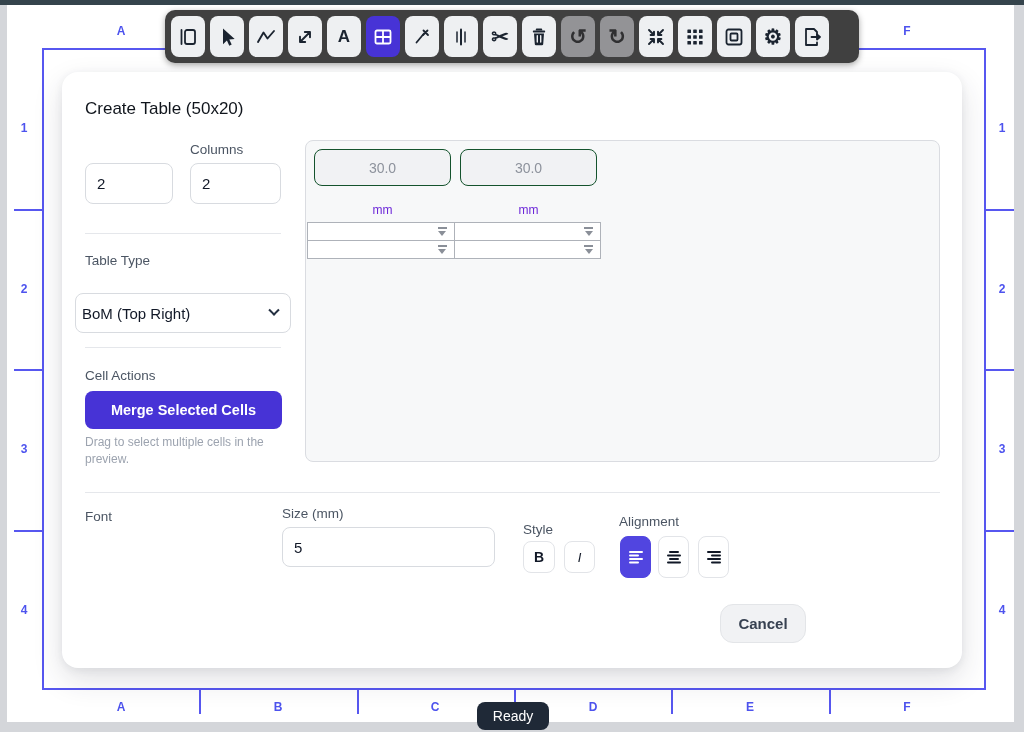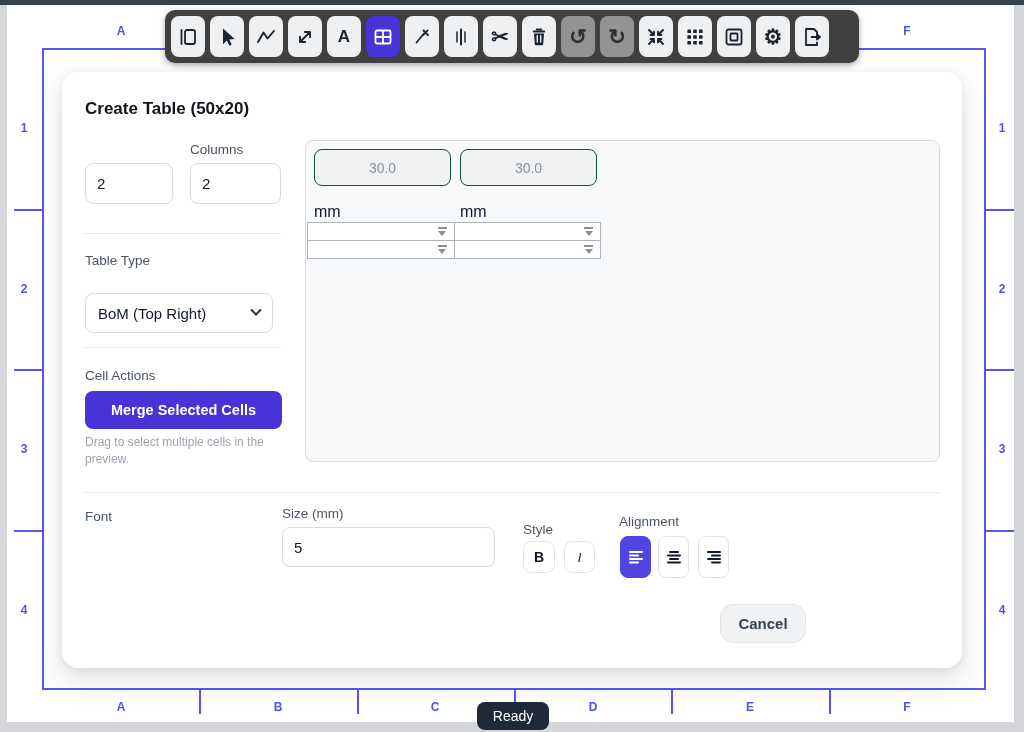--- a/index.html
+++ b/index.html
@@ -20,35 +20,35 @@
   .toolbar { position:absolute; left:165px; top:10px; width:694px; height:53px; background:#404040; border-radius:10px; display:flex; align-items:center; gap:5px; padding:0 6px; z-index:60; box-shadow:0 2px 6px rgba(0,0,0,.35); }
   .tbtn { width:34px; height:41px; border-radius:8px; background:#eef0f2; border:none; display:flex; align-items:center; justify-content:center; color:#1b2430; cursor:pointer; font-family:"Liberation Sans", sans-serif; }
   .tbtn svg { display:block; }
   .tbtn.active { background:#4733d6; color:#ffffff; }
   .tbtn.disabled { background:#939396; color:#2f2f31; }
   .tbtn .glyph { font-size:19px; line-height:1; font-weight:700; }
   .tbtn .glyph.big { font-size:21px; }
 
   
   .dialog { position:absolute; left:55px; top:67px; width:900px; height:596px; background:#ffffff; border-radius:16px; box-shadow:0 12px 30px rgba(40,46,66,.14), 0 2px 8px rgba(40,46,66,.08); z-index:30; }
-  .dlg-title { position:absolute; left:23px; top:27px; font-size:17px; font-weight:700; color:#10151c; }
+  .dlg-title { position:absolute; left:23px; top:27px; font-size:17px; font-weight:400; color:#10151c; }
   .fld-label { position:absolute; font-size:13.5px; color:#4b5563; }
   .tinput { position:absolute; border:1px solid #d8dbe0; border-radius:8px; background:#fff; font-size:15px; color:#111827; padding:0 11px; font-family:"Liberation Sans", sans-serif; outline:none; }
   .divider { position:absolute; height:1px; background:#e5e7eb; }
 
   .selectbox { position:absolute; border:1px solid #d8dbe0; border-radius:8px; background:#fff; display:flex; align-items:center; justify-content:space-between; padding:0 12px; font-size:15px; color:#111827; cursor:pointer; }
   .chev { width:8px; height:8px; border-right:2px solid #243041; border-bottom:2px solid #243041; transform:rotate(45deg) translate(-2px,-2px); flex:0 0 auto; }
 
   .merge-btn { position:absolute; left:23px; top:319px; width:197px; height:38px; border:none; border-radius:8px; background:#4733d6; color:#fff; font-size:14.5px; font-weight:700; cursor:pointer; font-family:"Liberation Sans", sans-serif; }
   .hint { position:absolute; left:23px; top:362px; width:205px; font-size:12px; line-height:1.45; color:#9ca3af; }
 
   
   .preview { position:absolute; left:243px; top:68px; width:635px; height:322px; background:#f7f8f9; border:1px solid #dadce1; border-radius:8px; }
   .winput { position:absolute; top:8px; height:37px; width:137px; background:#f1f2f4; border:1px solid #14532d; border-radius:8px; color:#8d929c; font-size:14px; text-align:center; font-family:"Liberation Sans", sans-serif; outline:none; }
-  .mm { position:absolute; top:62px; width:137px; font-size:16px; color:#0f172a; }
+  .mm { position:absolute; top:62px; width:137px; text-align:center; font-size:12px; color:#6d28d9; }
   .pgrid { position:absolute; left:1px; top:81px; width:294px; display:grid; grid-template-columns:1fr 1fr; grid-template-rows:17px 17px; background:#aeb2b9; gap:1px; border:1px solid #aeb2b9; }
   .pcell { background:#ffffff; display:flex; align-items:center; justify-content:flex-end; padding-right:7px; cursor:pointer; }
   .spin { display:flex; flex-direction:column; align-items:center; }
   .spin::before { content:''; width:9px; height:2px; background:#8a8f98; margin-bottom:2px; }
   .spin::after { content:''; width:0; height:0; border-left:4.5px solid transparent; border-right:4.5px solid transparent; border-top:5px solid #8a8f98; }
 
   
   .sqbtn { position:absolute; background:#fff; border:1px solid #e2e4e8; border-radius:8px; display:flex; align-items:center; justify-content:center; cursor:pointer; font-family:"Liberation Sans", sans-serif; }
   .sqbtn.sel { background:#5145e0; border-color:#5145e0; color:#fff; }
   .bold-glyph { font-weight:700; font-size:14px; color:#111827; }
@@ -116,21 +116,21 @@
 
     <div class="fld-label" style="left:23px;top:76px;margin-top:20px;">Rows</div>
     <input class="tinput" style="left: 23px; top: 91px; width: 88px; height: 41px;" value="2">
 
     <div class="fld-label" style="left:128px;top:70px;">Columns</div>
     <input class="tinput" style="left: 128px; top: 91px; width: 91px; height: 41px;" value="2">
 
     <div class="divider" style="left:23px;top:161px;width:196px;"></div>
 
     <div class="fld-label" style="left:23px;top:181px;">Table Type</div>
-    <div class="selectbox" style="left:23px;top:221px;width:188px;height:40px;">
+    <div class="selectbox" style="left:13px;top:221px;width:216px;height:40px;padding-left:6px;">
       <span>BoM (Top Right)</span>
       <span class="chev"></span>
     </div>
 
     <div class="divider" style="left:23px;top:275px;width:196px;"></div>
 
     <div class="fld-label" style="left:23px;top:296px;">Cell Actions</div>
     <button class="merge-btn">Merge Selected Cells</button>
     <div class="hint">Drag to select multiple cells in the preview.</div>
 

